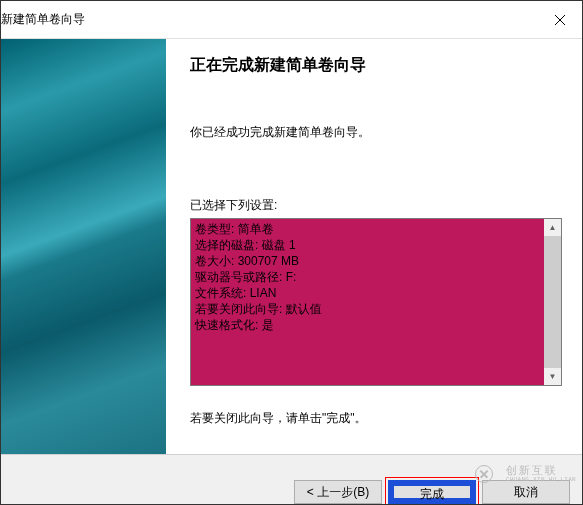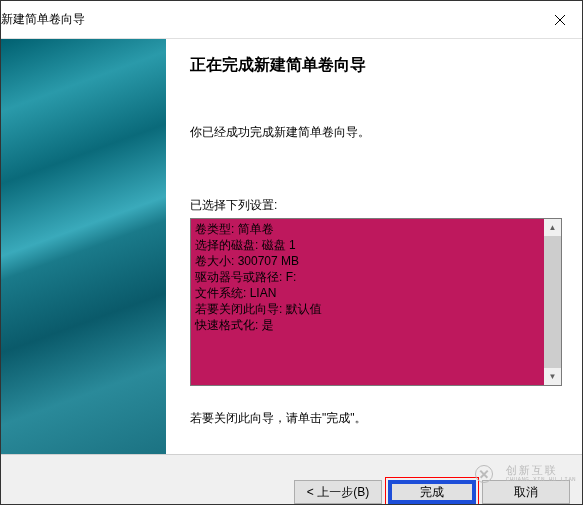--- a/index.html
+++ b/index.html
@@ -135,21 +135,21 @@
       width: 88px;
       height: 24px;
       background: #e1e1e1;
       border: 1px solid #adadad;
       font-size: 12px;
       cursor: pointer;
       margin-left: 6px;
       font-family: inherit;
     }
     .wizard-btn.finish {
-      border: 4px solid #1d4ed8;
+      border: 6px solid #1d4ed8;
       outline: 1px solid #ff0000;
       outline-offset: 2px;
     }
     .watermark {
       position: absolute;
       right: 6px;
       bottom: 21px;
       font-size: 10px;
       color: #bbb;
       display: flex;

